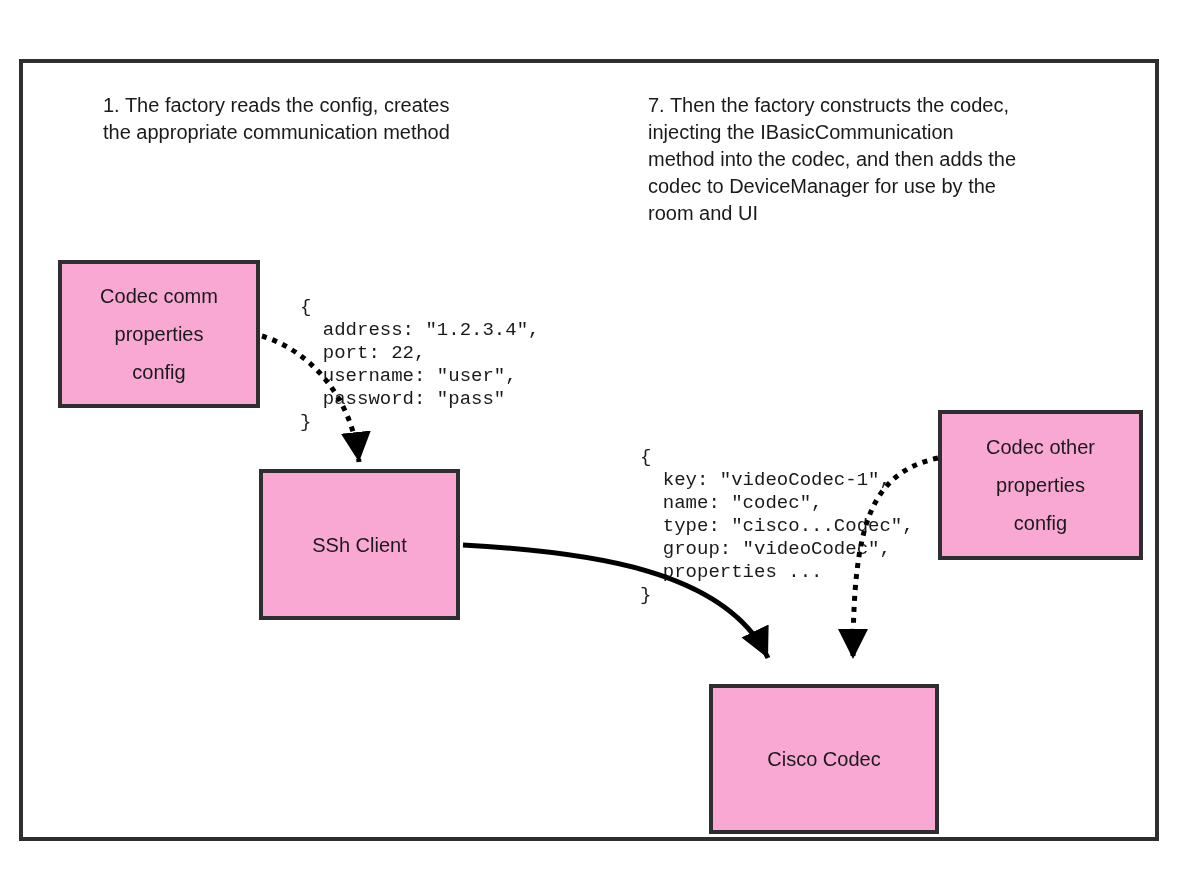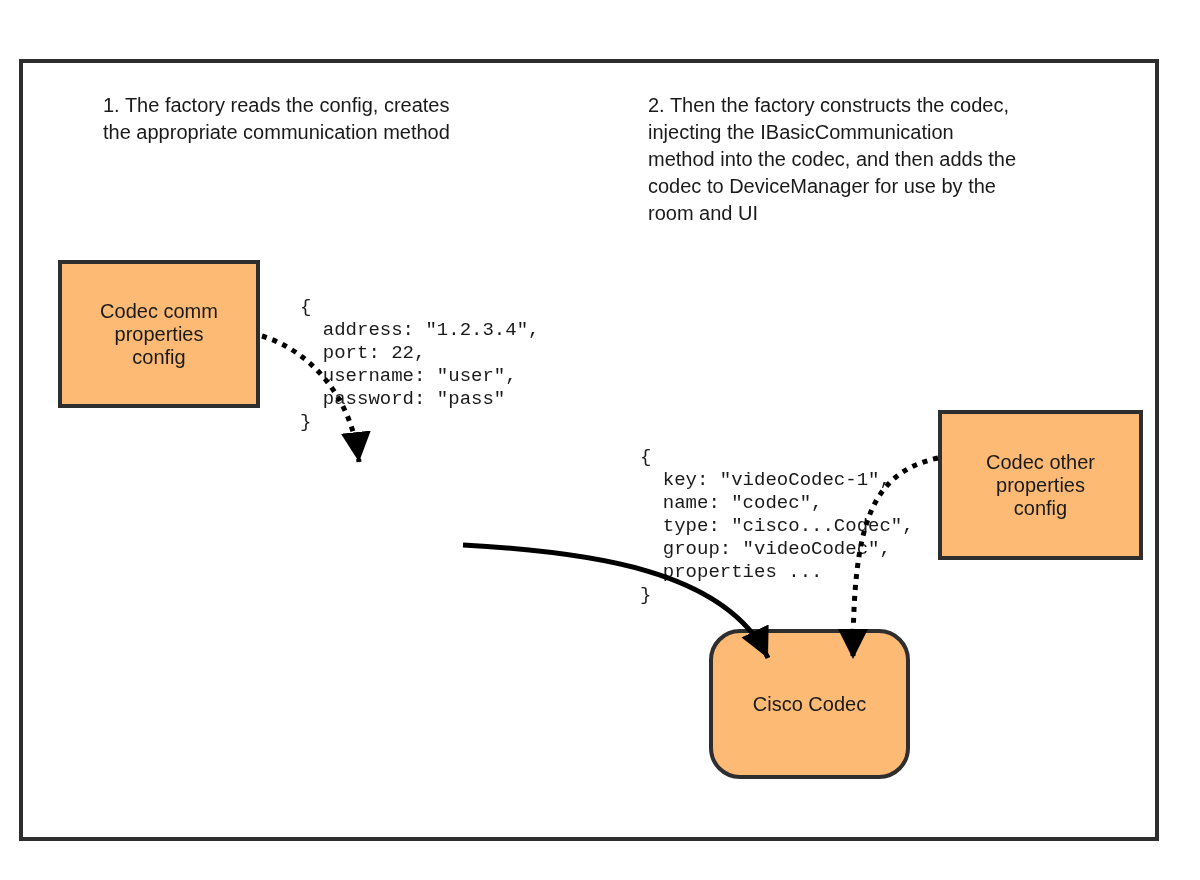--- a/index.html
+++ b/index.html
@@ -23,33 +23,33 @@
   .note {
     position: absolute;
     font-size: 20px;
     line-height: 27px;
     white-space: pre-line;
   }
   .node-box {
     position: absolute;
     box-sizing: border-box;
     border: 4px solid #2e2e2e;
-    background: #fdba74;
+    background: #f9a8d4;
     display: flex;
     align-items: center;
     justify-content: center;
     text-align: center;
     font-size: 20px;
-    line-height: 23px;
+    line-height: 38px;
     white-space: pre-line;
   }
   .box-comm   { left: 58px;  top: 260px; width: 202px; height: 148px; }
   .box-ssh    { left: 259px; top: 469px; width: 201px; height: 151px; }
   .box-other  { left: 938px; top: 384px; width: 205px; height: 150px; margin-top: 26px; }
-  .box-cisco  { left: 709px; top: 629px; width: 201px; height: 150px; border-radius: 31px; }
+  .box-cisco  { left: 709px; top: 684px; width: 230px; height: 150px; }
 
   .code-block {
     position: absolute;
     margin: 0;
     font-family: "Liberation Mono", monospace;
     font-size: 19px;
     line-height: 23px;
     white-space: pre;
     color: #1a1a1a;
   }
@@ -70,37 +70,38 @@
 </head>
 <body>
 
 <div class="canvas">
 
   <div class="outer-border"></div>
 
   <div class="note note-step1">1. The factory reads the config, creates
 the appropriate communication method</div>
 
-  <div class="note note-step2">2. Then the factory constructs the codec,
+  <div class="note note-step2">7. Then the factory constructs the codec,
 injecting the IBasicCommunication
 method into the codec, and then adds the
 codec to DeviceManager for use by the
 room and UI</div>
 
   <div class="node-box box-comm">Codec comm
 properties
 config</div>
 
   <pre class="code-block json-comm">{
   address: "1.2.3.4",
   port: 22,
   username: "user",
   password: "pass"
 }</pre>
 
+  <div class="node-box box-ssh">SSh Client</div>
 
   <pre class="code-block json-codec">{
   key: "videoCodec-1",
   name: "codec",
   type: "cisco...Codec",
   group: "videoCodec",
   properties ...
 }</pre>
 
   <div class="node-box box-other">Codec other

